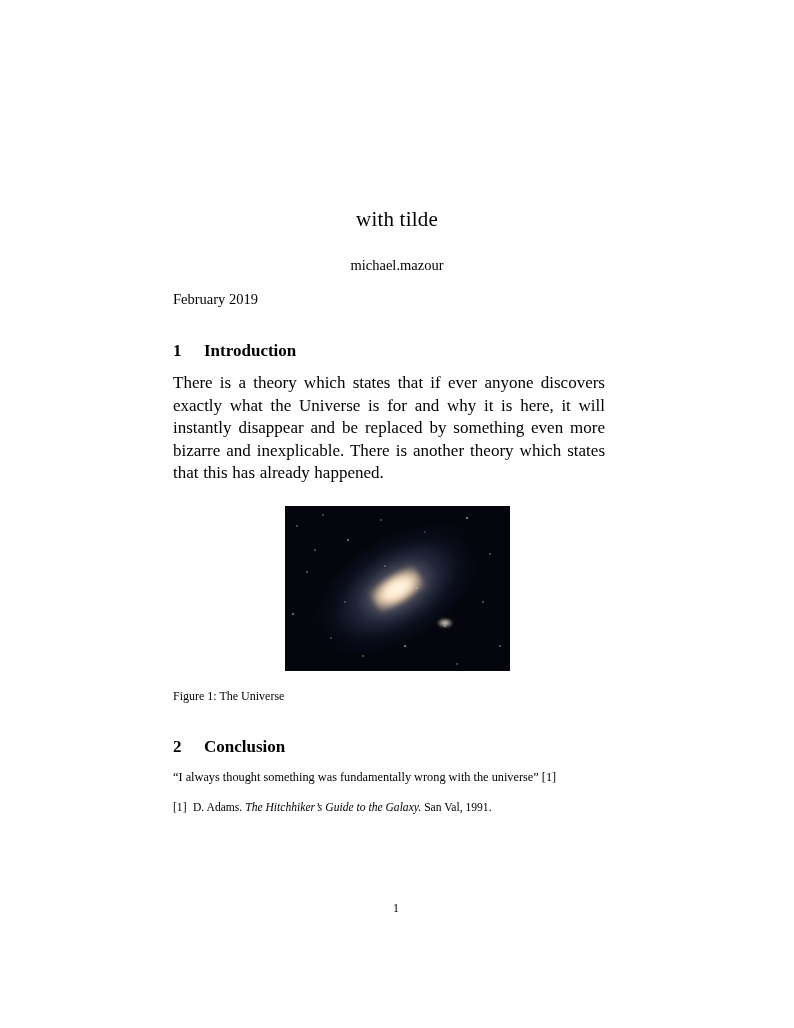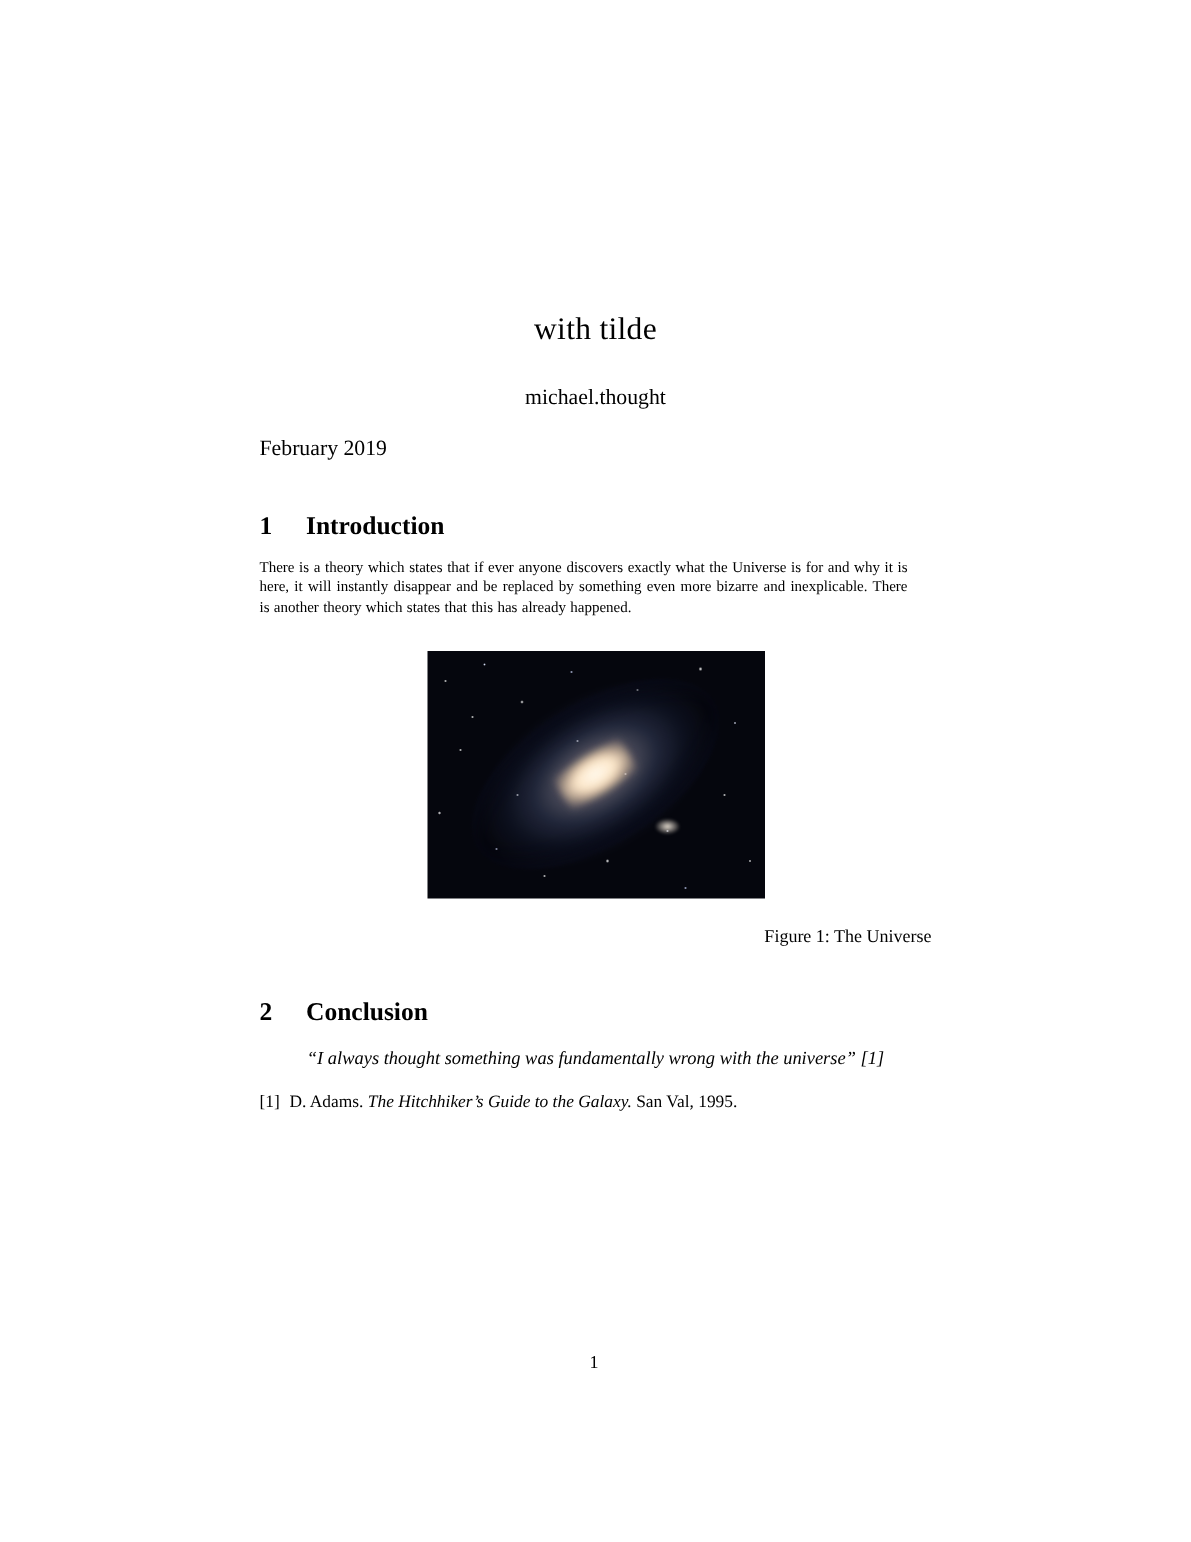--- a/index.html
+++ b/index.html
@@ -62,32 +62,31 @@
   .section-title {
     flex: 1;
   }
   .refs-heading {
     font-size: 17px;
     font-weight: bold;
     margin-top: 30px;
   }
 
   p.body-text {
-    font-size: 10px;
+    font-size: 17px;
     line-height: 1.32;
     text-align: justify;
     margin: 11px 16px 0 0;
     word-spacing: 0.4px;
   }
   p.quote-text {
     font-size: 12.3px;
     line-height: 1.32;
     margin: 12px 0 0 0;
-    text-align: center;
-    font-style: italic;
+    text-align: left;
   }
 
   
   .figure {
     margin-top: 22px;
     text-align: center;
   }
   .figure-image {
     width: 225px;
     height: 165px;
@@ -168,21 +167,21 @@
     top: 112px;
     width: 16px;
     height: 10px;
     border-radius: 50%;
     background: radial-gradient(ellipse at 50% 50%, rgba(255,245,230,0.9), rgba(200,190,180,0.1) 70%, transparent);
     filter: blur(1.2px);
   }
   .figure-caption {
     font-size: 12px;
     margin-top: 18px;
-    text-align: right;
+    text-align: left;
   }
 
   
   .ref-item {
     display: flex;
     font-size: 11.6px;
     margin-top: 14px;
     line-height: 1.3;
   }
   .ref-key {
@@ -201,21 +200,21 @@
     font-size: 12px;
   }
 </style>
 </head>
 <body>
 
 <div class="page">
   <div class="content">
 
     <div class="title">with tilde</div>
-    <div class="author">michael.thought</div>
+    <div class="author">michael.mazour</div>
     <div class="date">February 2019</div>
 
     <div class="section-heading">
       <span class="section-number">1</span>
       <span class="section-title">Introduction</span>
     </div>
     <p class="body-text">There is a theory which states that if ever anyone discovers exactly what the Universe is for and why it is here, it will instantly disappear and be replaced by something even more bizarre and inexplicable. There is another theory which states that this has already happened.</p>
 
     <div class="figure">
       <div class="figure-image">
@@ -233,20 +232,20 @@
       <span class="section-title">Conclusion</span>
     </div>
     <p class="quote-text">“I always thought something was fundamentally wrong with the universe” [1]</p>
 
 
     <div class="ref-item">
       <span class="ref-key">[1]</span>
       <span class="ref-body">
         <span>D. Adams.</span>
         <em>The Hitchhiker’s Guide to the Galaxy.</em>
-        <span>San Val, 1995.</span>
+        <span>San Val, 1991.</span>
       </span>
     </div>
 
   </div>
 
   <div class="page-number">1</div>
 </div>
 
 </body></html>

